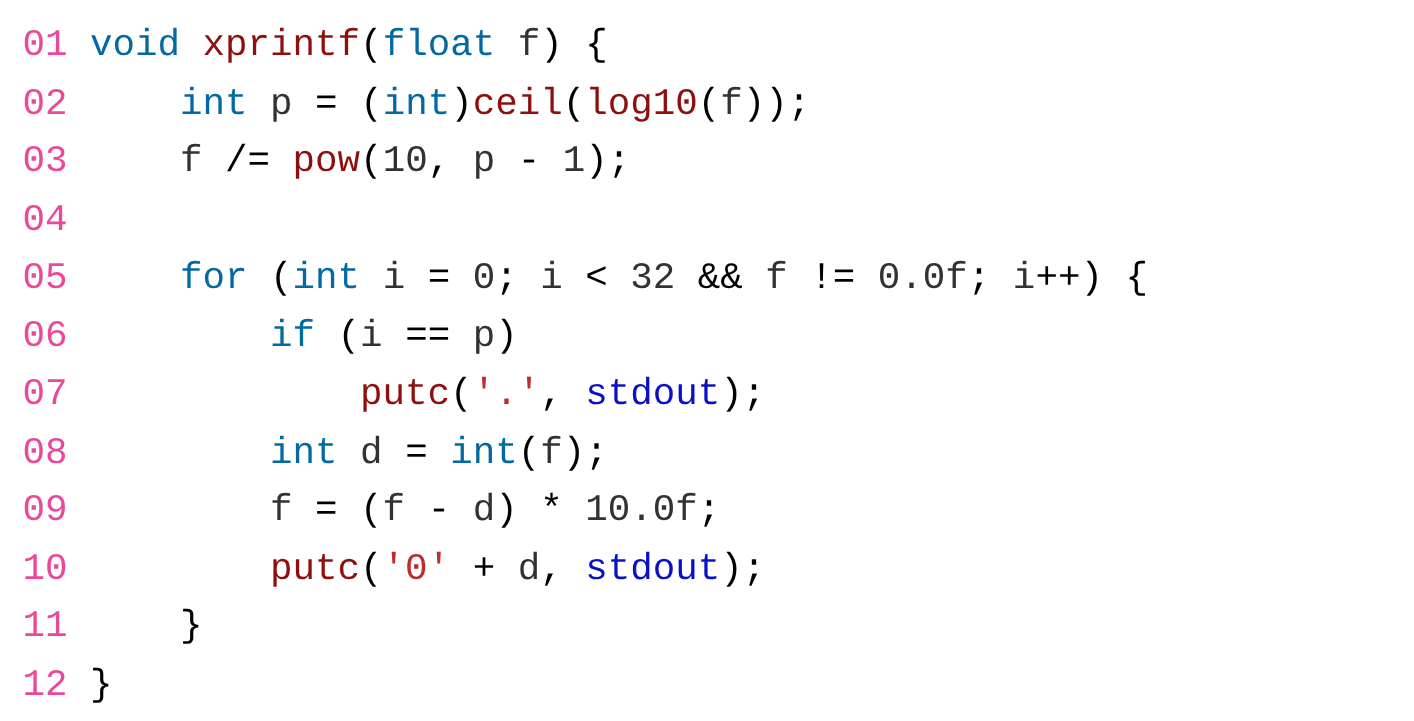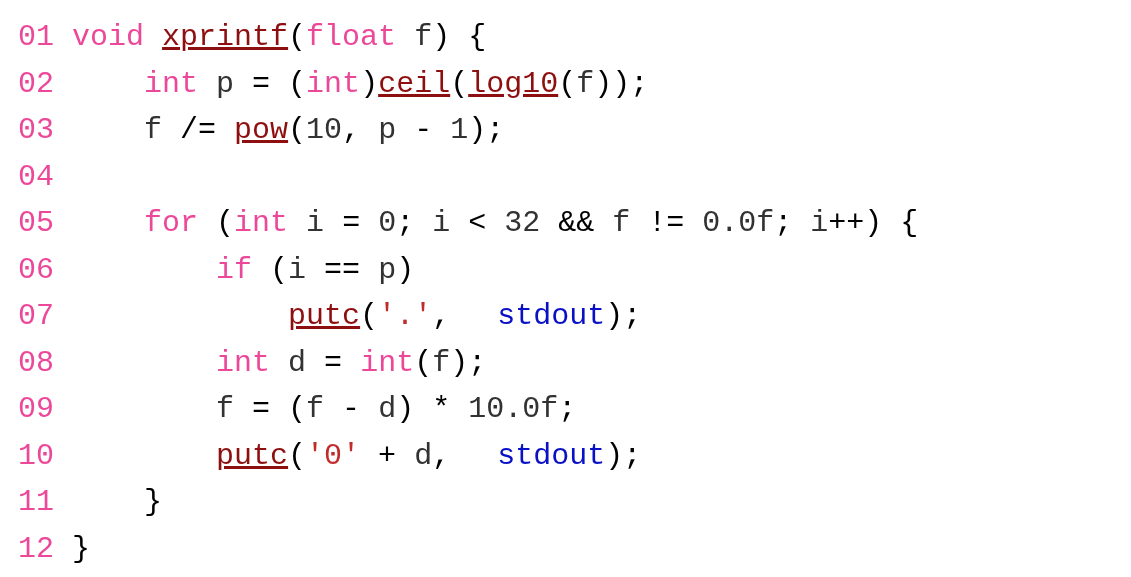--- a/index.html
+++ b/index.html
@@ -15,24 +15,24 @@
     white-space: pre;
     color: #000;
   }
   .line {
     display: block;
   }
   .ln {
     color: #ec4899;
     user-select: none;
   }
-  .kw   { color: #ec4899; }   
-  .func { color: #8d0f0f; text-decoration: underline; }   
+  .kw   { color: #0369a1; }   
+  .func { color: #8d0f0f; }   
   .ident{ color: #323232; }   
   .num  { color: #323232; }   
   .op   { color: #000000; }   
   .char { color: #c02b2b; }   
-  .std  { color: #0a11c5; margin-left: 29px; }   
+  .std  { color: #0a11c5; }   
 </style>
 </head>
 <body>
 
 <div class="code-block" id="code-root"><span class="line"><span class="ln">01</span><span> </span><span class="kw">void</span><span class="op"> </span><span class="func">xprintf</span><span class="op">(</span><span class="kw">float</span><span class="op"> </span><span class="ident">f</span><span class="op">) {</span></span><span class="line"><span class="ln">02</span><span> </span><span class="op">    </span><span class="kw">int</span><span class="op"> </span><span class="ident">p</span><span class="op"> = (</span><span class="kw">int</span><span class="op">)</span><span class="func">ceil</span><span class="op">(</span><span class="func">log10</span><span class="op">(</span><span class="ident">f</span><span class="op">));</span></span><span class="line"><span class="ln">03</span><span> </span><span class="op">    </span><span class="ident">f</span><span class="op"> /= </span><span class="func">pow</span><span class="op">(</span><span class="num">10</span><span class="op">, </span><span class="ident">p</span><span class="op"> - </span><span class="num">1</span><span class="op">);</span></span><span class="line"><span class="ln">04</span><span> </span><span class="op"></span></span><span class="line"><span class="ln">05</span><span> </span><span class="op">    </span><span class="kw">for</span><span class="op"> (</span><span class="kw">int</span><span class="op"> </span><span class="ident">i</span><span class="op"> = </span><span class="num">0</span><span class="op">; </span><span class="ident">i</span><span class="op"> &lt; </span><span class="num">32</span><span class="op"> &amp;&amp; </span><span class="ident">f</span><span class="op"> != </span><span class="num">0.0f</span><span class="op">; </span><span class="ident">i</span><span class="op">++) {</span></span><span class="line"><span class="ln">06</span><span> </span><span class="op">        </span><span class="kw">if</span><span class="op"> (</span><span class="ident">i</span><span class="op"> == </span><span class="ident">p</span><span class="op">)</span></span><span class="line"><span class="ln">07</span><span> </span><span class="op">            </span><span class="func">putc</span><span class="op">(</span><span class="char">'.'</span><span class="op">, </span><span class="std">stdout</span><span class="op">);</span></span><span class="line"><span class="ln">08</span><span> </span><span class="op">        </span><span class="kw">int</span><span class="op"> </span><span class="ident">d</span><span class="op"> = </span><span class="kw">int</span><span class="op">(</span><span class="ident">f</span><span class="op">);</span></span><span class="line"><span class="ln">09</span><span> </span><span class="op">        </span><span class="ident">f</span><span class="op"> = (</span><span class="ident">f</span><span class="op"> - </span><span class="ident">d</span><span class="op">) * </span><span class="num">10.0f</span><span class="op">;</span></span><span class="line"><span class="ln">10</span><span> </span><span class="op">        </span><span class="func">putc</span><span class="op">(</span><span class="char">'0'</span><span class="op"> + </span><span class="ident">d</span><span class="op">, </span><span class="std">stdout</span><span class="op">);</span></span><span class="line"><span class="ln">11</span><span> </span><span class="op">    }</span></span><span class="line"><span class="ln">12</span><span> </span><span class="op">}</span></span></div>
 
 </body></html>

